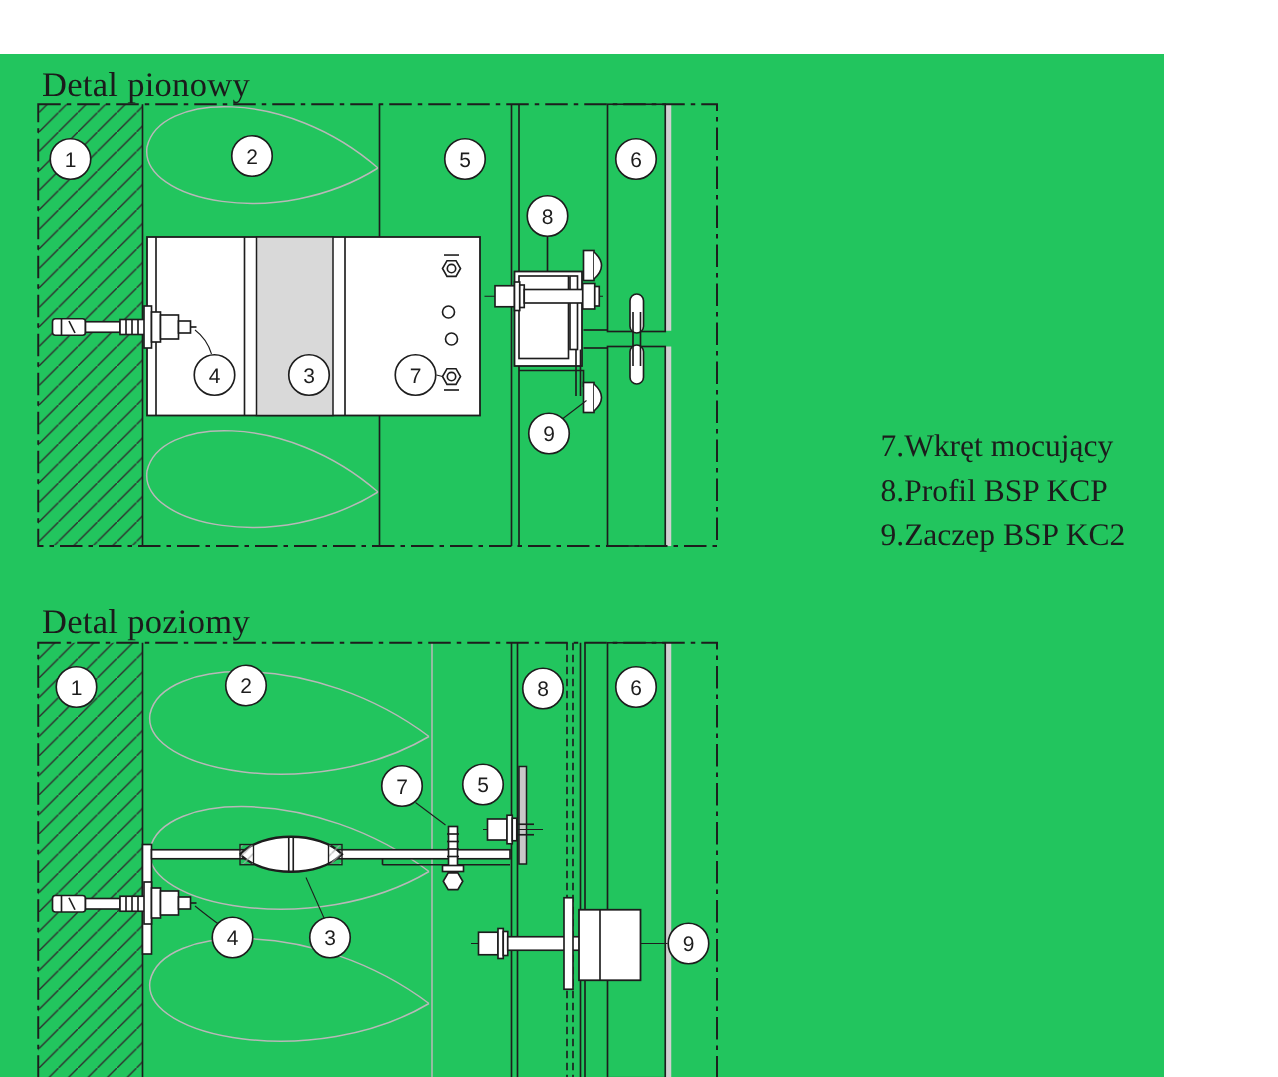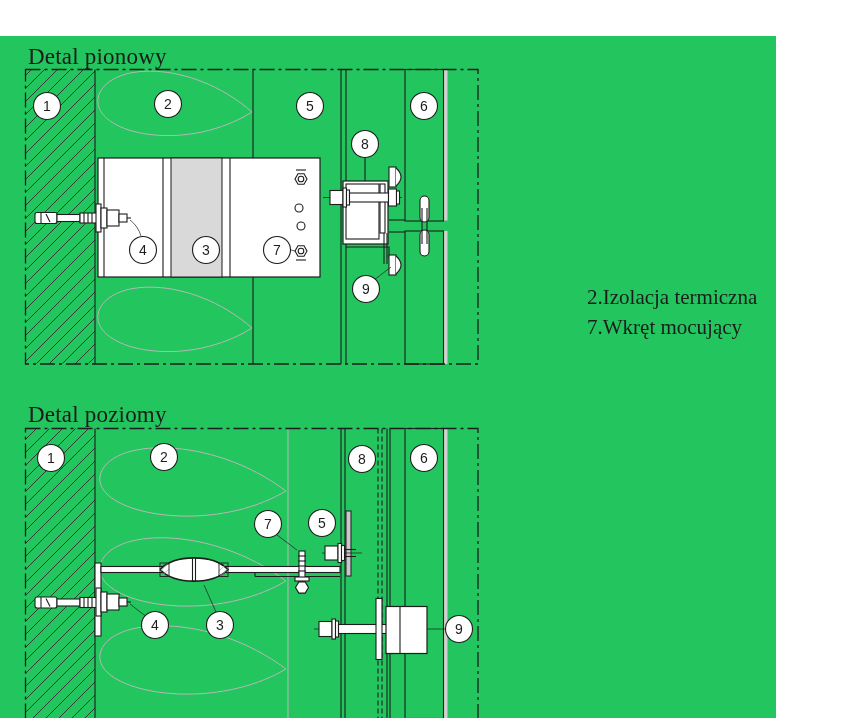--- a/index.html
+++ b/index.html
@@ -320,17 +320,18 @@
       <circle class="lnw" cx="220" cy="589" r="13.5"></circle>
       <text class="callout-num" x="220" y="594" text-anchor="middle">3</text>
     </g>
     <g>
       <circle class="lnw" cx="459" cy="593" r="13.5"></circle>
       <text class="callout-num" x="459" y="598" text-anchor="middle">9</text>
     </g>
   </svg>
 
   <div class="legend">
-    <div class="legend-item">2.Izolacja termiczna</div>
     <div class="legend-item">7.Wkręt mocujący</div>
+    <div class="legend-item">8.Profil BSP KCP</div>
+    <div class="legend-item">9.Zaczep BSP KC2</div>
   </div>
 
 </div>
 
 </body></html>

